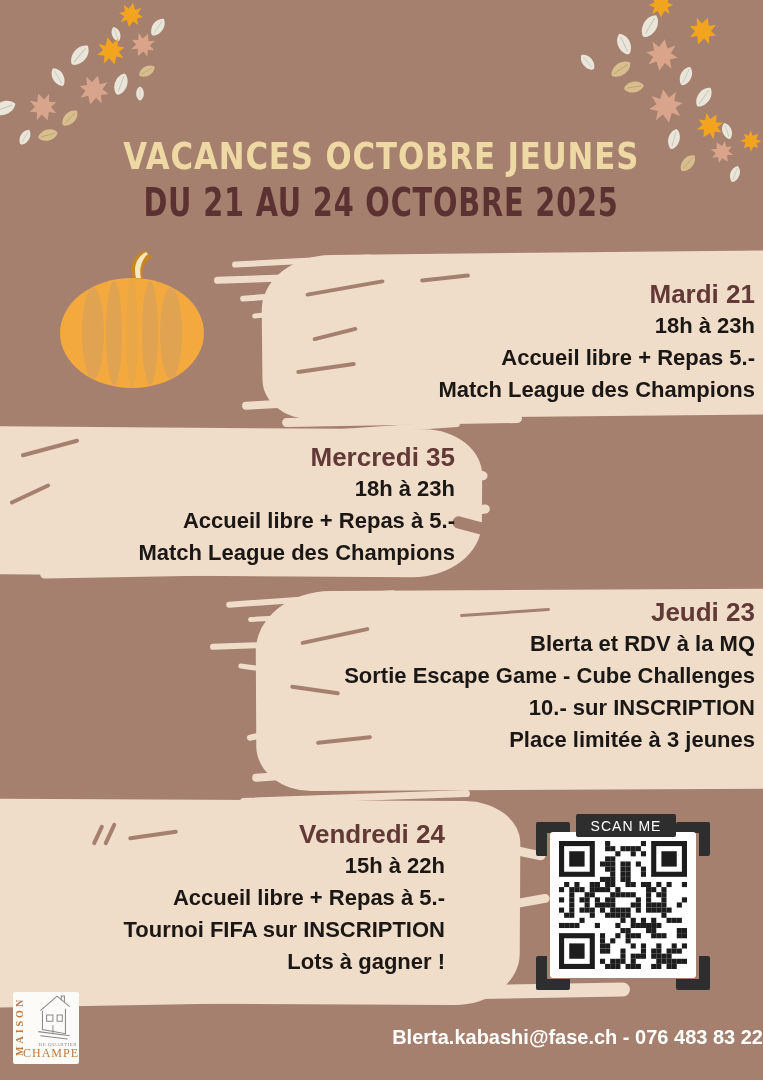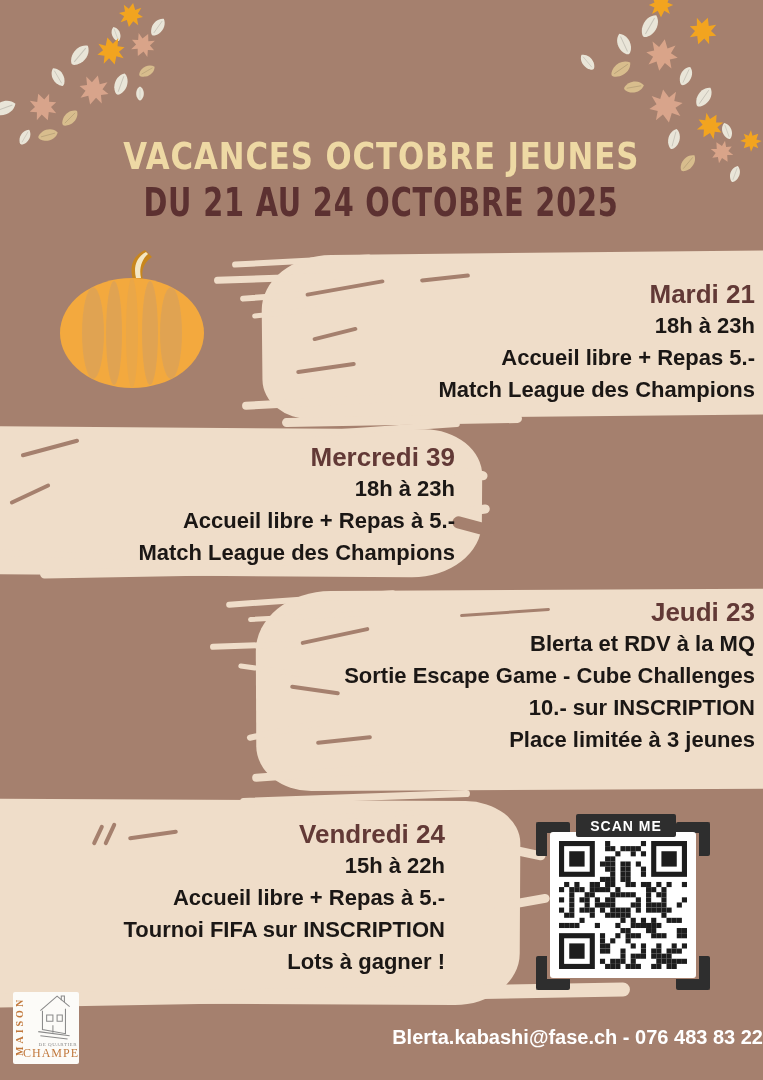--- a/index.html
+++ b/index.html
@@ -69,21 +69,21 @@
   .qr-wrap { position: absolute; left: 536px; top: 814px; width: 174px; height: 176px; z-index: 5; }
   .qr-corner { position: absolute; width: 34px; height: 34px; border: 0 solid #2e2e2e; border-radius: 2px; }
   .qr-corner.tl { left: 0; top: 8px; border-left-width: 11px; border-top-width: 11px; }
   .qr-corner.tr { right: 0; top: 8px; border-right-width: 11px; border-top-width: 11px; }
   .qr-corner.bl { left: 0; bottom: 0; border-left-width: 11px; border-bottom-width: 11px; }
   .qr-corner.br { right: 0; bottom: 0; border-right-width: 11px; border-bottom-width: 11px; }
   .scanme {
     position: absolute; left: 40px; top: 0; width: 100px; height: 23px;
     background: #2e2e2e; border-radius: 2px; z-index: 2;
     display: flex; align-items: center; justify-content: center;
-    color: #ffffff; font-weight: bold; font-size: 14px; letter-spacing: 1px;
+    color: #ffffff; font-weight: normal; font-size: 14px; letter-spacing: 1px;
   }
   .qr-panel {
     position: absolute; left: 14px; top: 18px; width: 146px; height: 146px;
     background: #ffffff; border-radius: 3px; padding: 9px; z-index: 1;
   }
   .qr-panel svg { width: 128px; height: 128px; display: block; }
 
   
   .logo {
     position: absolute; left: 13px; top: 992px; width: 66px; height: 72px;
@@ -278,21 +278,21 @@
     <div class="blob blob2"></div>
     <i class="bar" style="left:310px;top:426px;width:150px;height:6px;transform:rotate(-4deg)"></i>
     <i class="bar" style="left:418px;top:466px;width:70px;height:9px;transform:rotate(10deg)"></i>
     <i class="bar" style="left:430px;top:508px;width:60px;height:9px;transform:rotate(-8deg)"></i>
     <i class="bar" style="left:40px;top:566px;width:400px;height:9px;transform:rotate(-1deg)"></i>
     <i class="bar" style="left:0px;top:552px;width:130px;height:6px;transform:rotate(2deg)"></i>
     <i class="bar bg" style="left:20px;top:446px;width:60px;height:4px;transform:rotate(-15deg)"></i>
     <i class="bar bg" style="left:8px;top:492px;width:44px;height:4px;transform:rotate(-25deg)"></i>
     <i class="bar bg" style="left:452px;top:520px;width:40px;height:12px;transform:rotate(15deg)"></i>
     <div class="day-content dc2">
-      <h3 class="day-title">Mercredi 39</h3>
+      <h3 class="day-title">Mercredi 35</h3>
       <p class="day-line">18h à 23h</p>
       <p class="day-line">Accueil libre + Repas à 5.-</p>
       <p class="day-line">Match League des Champions</p>
     </div>
   </section>
 
   <section>
     <div class="blob blob3"></div>
     <i class="bar" style="left:226px;top:596px;width:170px;height:6px;transform:rotate(-4deg)"></i>
     <i class="bar" style="left:248px;top:614px;width:120px;height:5px;transform:rotate(-3deg)"></i>

